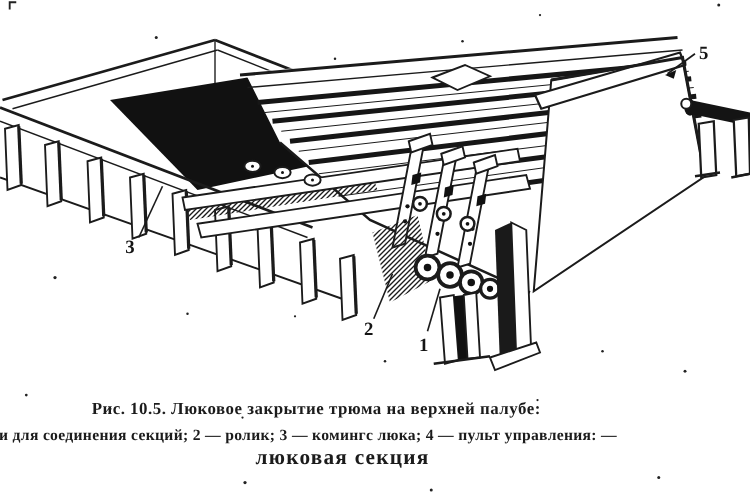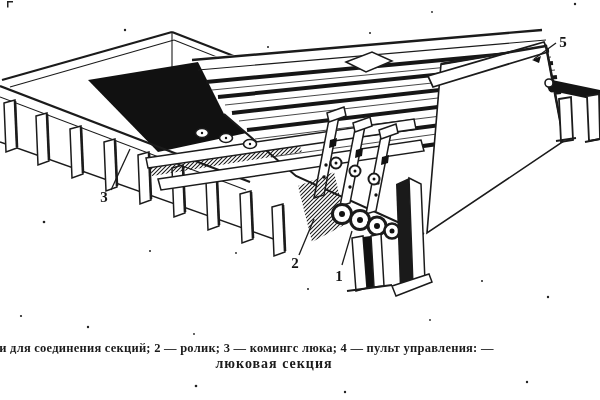--- a/index.html
+++ b/index.html
@@ -3,21 +3,21 @@
 <meta charset="utf-8">
 <style>
   html,body{margin:0;padding:0;}
   body{width:600px;height:400px;overflow:hidden;background:#ffffff;position:relative;
        font-family:"Liberation Serif", serif;}
   .page{position:absolute;inset:0;background:#fff;}
   svg{position:absolute;left:0;top:0;}
   .cap{position:absolute;color:#1b1b1b;font-weight:bold;white-space:nowrap;}
   .cap-title{left:0;top:319px;width:506px;text-align:center;font-size:13.5px;letter-spacing:.4px;}
   .cap-legend{left:-14px;top:341px;width:640px;font-size:12.5px;letter-spacing:.25px;overflow:hidden;}
-  .cap-legend2{left:0;top:356px;width:548px;text-align:center;font-size:14px;letter-spacing:1px;}
+  .cap-legend2{left:0;top:356px;width:548px;text-align:center;font-size:17px;letter-spacing:1px;}
   .ink{stroke:#1b1b1b;fill:none;}
   .w{fill:#ffffff;stroke:#1b1b1b;}
   .d{fill:#111111;stroke:none;}
   text.callout{font-family:"Liberation Serif",serif;font-weight:bold;font-size:15px;fill:#151515;}
 </style>
 </head>
 <body>
 
 <div class="page">
 
@@ -183,20 +183,21 @@
         <circle cx="236" cy="253" r="0.9"></circle>
     <circle cx="308" cy="289" r="1"></circle>
         <circle cx="482" cy="281" r="1"></circle>
         <circle cx="548" cy="297" r="1.2"></circle>
     <circle cx="575" cy="4" r="1.2"></circle>
         <circle cx="432" cy="12" r="0.9"></circle>
         <circle cx="97" cy="92" r="0"></circle>
   </g>
 </svg>
 
+  <div class="cap cap-title">Рис. 10.5. Люковое закрытие трюма на верхней палубе:</div>
   <div class="cap cap-legend">епи для соединения секций; 2 — ролик; 3 — комингс люка; 4 — пульт управления: —</div>
   <div class="cap cap-legend2">люковая секция</div>
 
   <svg width="600" height="88" viewBox="0 0 600 88" style="top:312px">
     <g fill="#222">
       <circle cx="21" cy="4" r="1.1"></circle>
         <circle cx="88" cy="15" r="1.2"></circle>
         <circle cx="196" cy="74" r="1.3"></circle>
       <circle cx="345" cy="80" r="1.2"></circle>
         <circle cx="527" cy="70" r="1.2"></circle>

